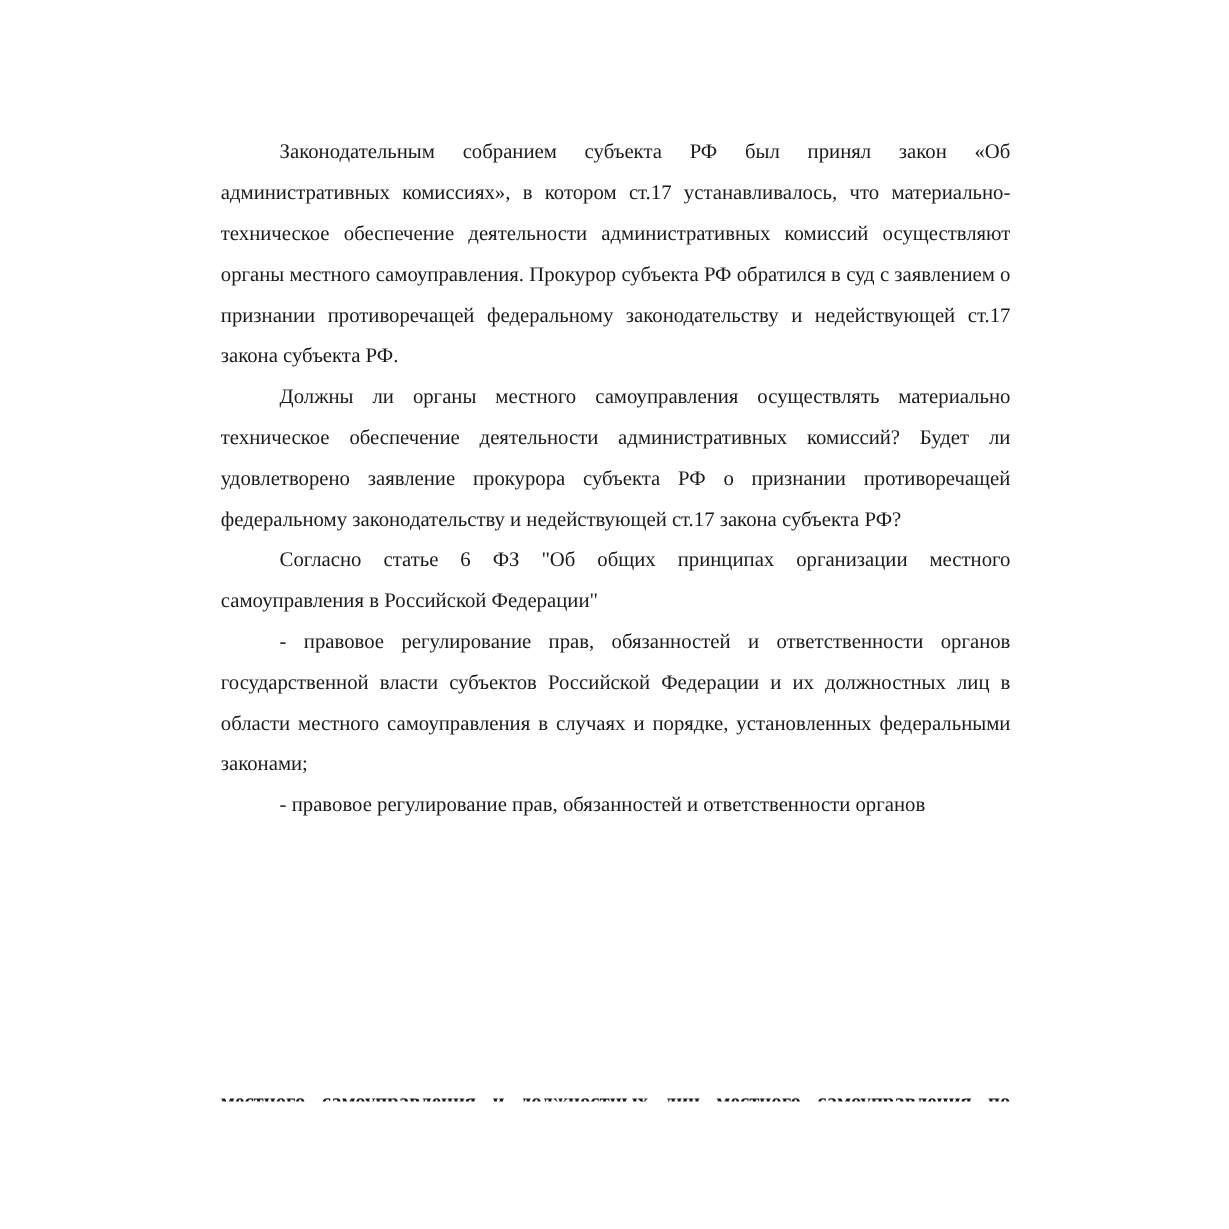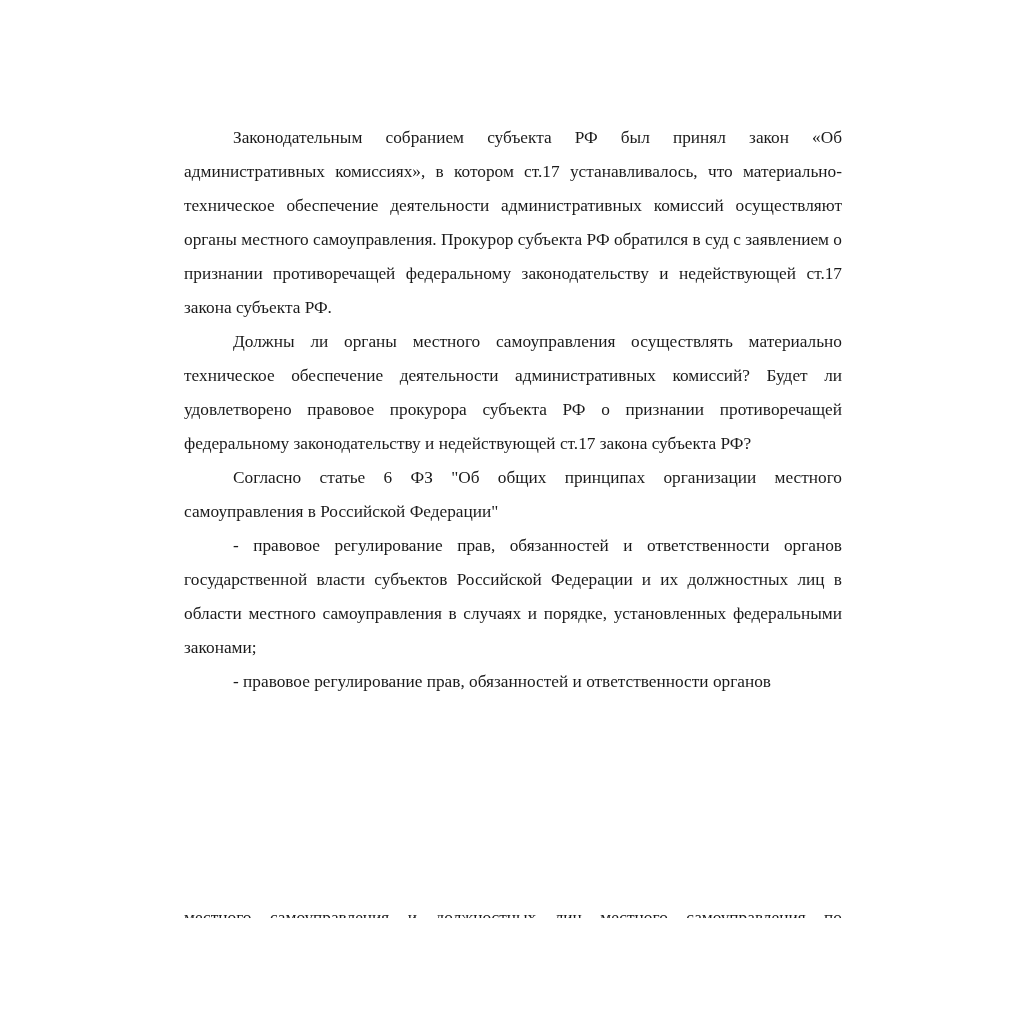--- a/index.html
+++ b/index.html
@@ -9,41 +9,42 @@
     }
     body {
       width: 1024px;
       height: 1024px;
       position: relative;
       overflow: hidden;
     }
     .page {
       position: absolute;
       left: 184px;
-      top: 121px;
+      top: 110px;
       width: 658px;
       font-family: "Liberation Serif", "DejaVu Serif", serif;
       font-size: 17.3px;
       line-height: 34px;
       color: #1a1a1a;
     }
     .para {
       margin: 0;
       text-align: justify;
       text-indent: 49px;
       -webkit-hyphens: none;
       hyphens: none;
     }
     .clip-wrap {
       position: absolute;
       left: 184px;
       top: 905px;
       width: 658px;
       height: 13px;
       overflow: hidden;
+      font-weight: bold;
     }
     .clip-line {
       margin: 0;
       font-family: "Liberation Serif", "DejaVu Serif", serif;
       font-size: 17.3px;
       line-height: 34px;
       color: #1a1a1a;
       text-align: justify;
       text-align-last: justify;
       position: relative;
@@ -51,21 +52,21 @@
       white-space: nowrap;
       display: flex;
       justify-content: space-between;
     }
   </style>
 </head>
 <body>
 
 <div class="page">
   <p class="para">Законодательным собранием субъекта РФ был принял закон «Об административных комиссиях», в котором ст.17 устанавливалось, что материально-техническое обеспечение деятельности административных комиссий осуществляют органы местного самоуправления. Прокурор субъекта РФ обратился в суд с заявлением о признании противоречащей федеральному законодательству и недействующей ст.17 закона субъекта РФ.</p>
-  <p class="para">Должны ли органы местного самоуправления осуществлять материально техническое обеспечение деятельности административных комиссий? Будет ли удовлетворено правовое прокурора субъекта РФ о признании противоречащей федеральному законодательству и недействующей ст.17 закона субъекта РФ?</p>
+  <p class="para">Должны ли органы местного самоуправления осуществлять материально техническое обеспечение деятельности административных комиссий? Будет ли удовлетворено заявление прокурора субъекта РФ о признании противоречащей федеральному законодательству и недействующей ст.17 закона субъекта РФ?</p>
   <p class="para">Согласно статье 6 ФЗ "Об общих принципах организации местного самоуправления в Российской Федерации"</p>
   <p class="para">- правовое регулирование прав, обязанностей и ответственности органов государственной власти субъектов Российской Федерации и их должностных лиц в области местного самоуправления в случаях и порядке, установленных федеральными законами;</p>
   <p class="para">- правовое регулирование прав, обязанностей и ответственности органов</p>
 </div>
 
 <div class="clip-wrap">
   <div class="clip-line">
     <span>местного</span>
     <span>самоуправления</span>
     <span>и</span>

